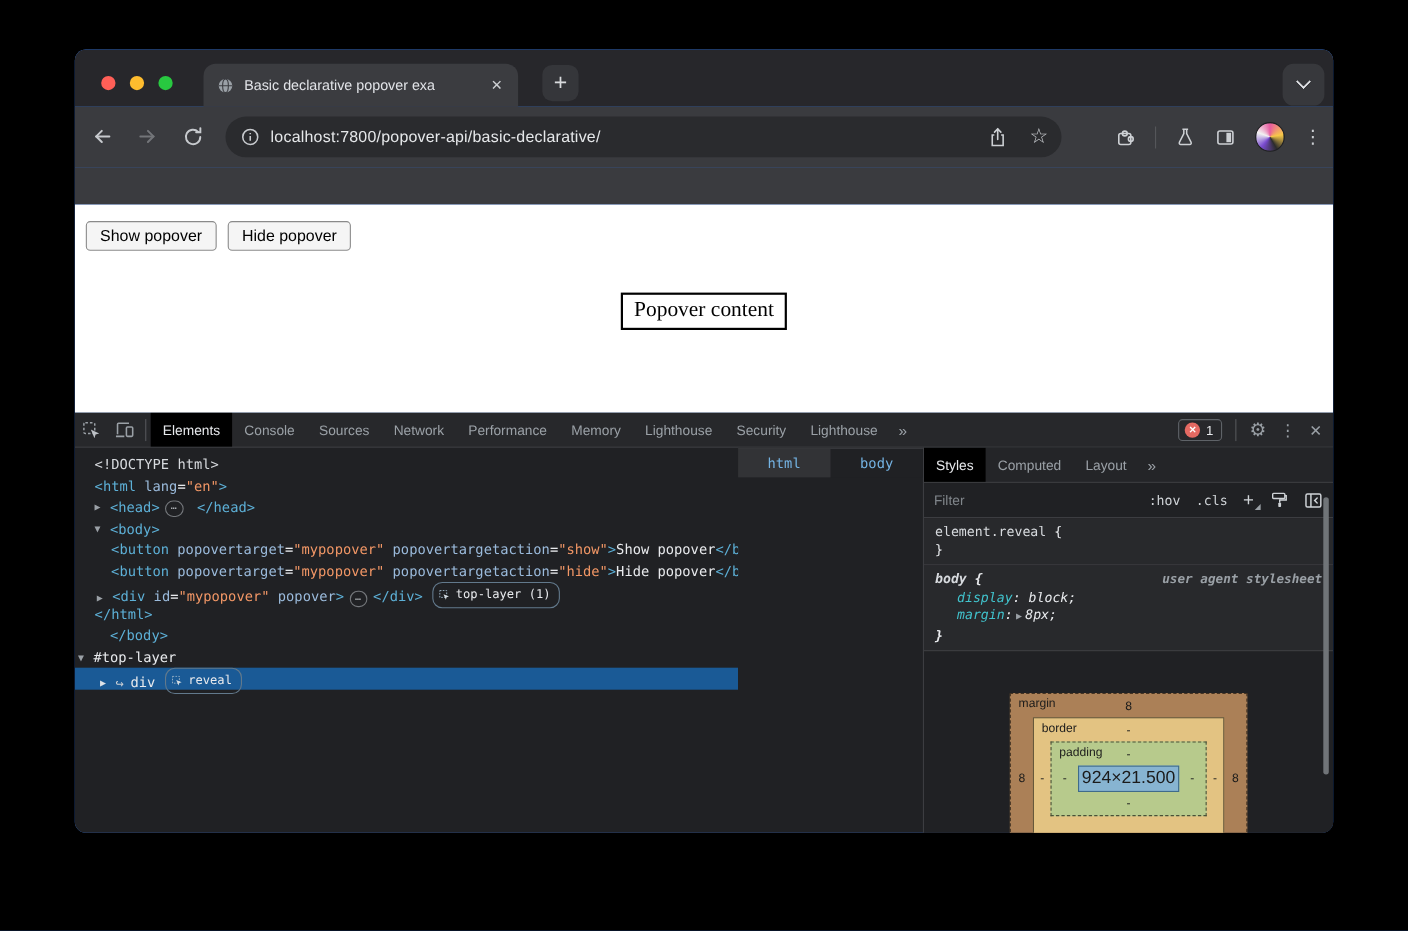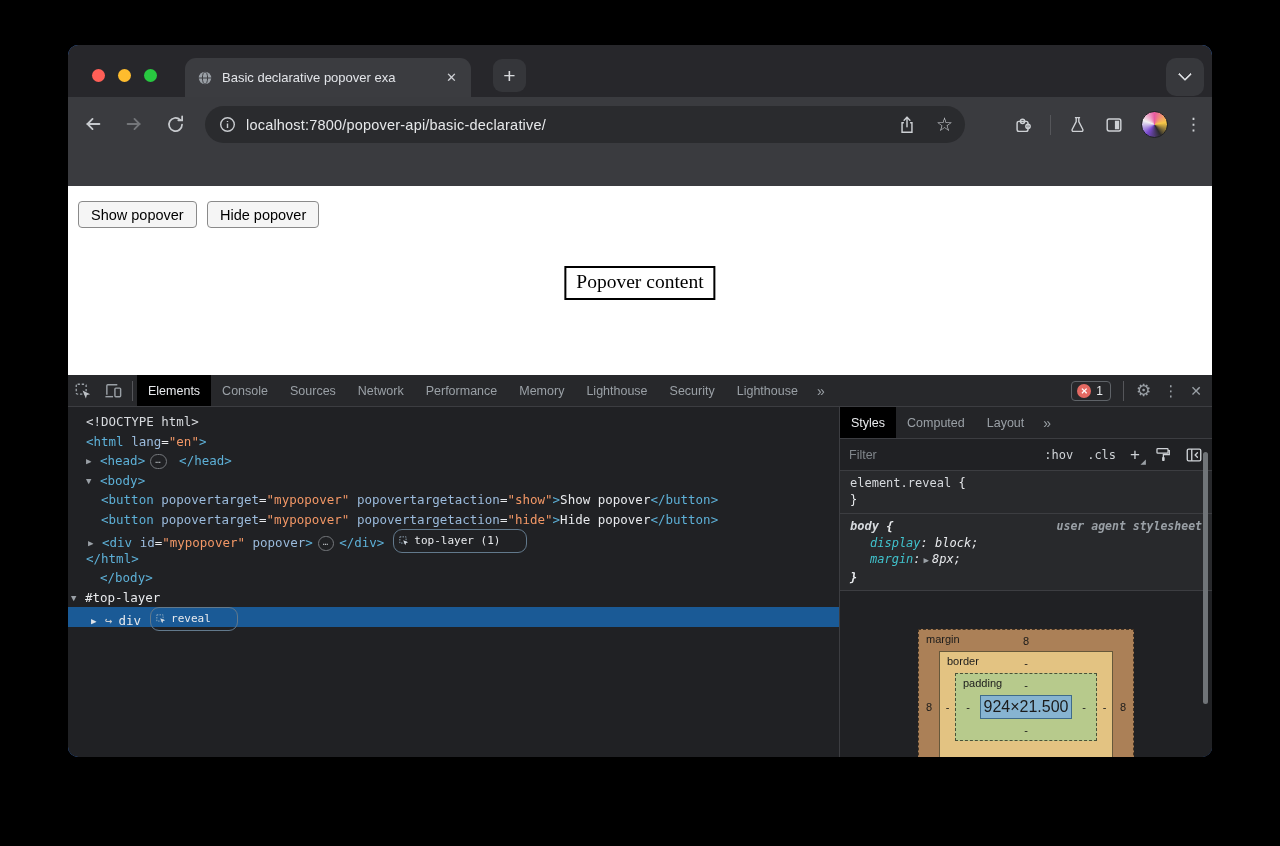--- a/index.html
+++ b/index.html
@@ -56,33 +56,33 @@
   .dt-tab.sel { background:#000; color:#e8eaed; }
   .dt-more { color:#9aa0a6; font-size:14px; padding:0 8px; letter-spacing:-1px;}
   .dt-right-cluster { margin-left:auto; display:flex; align-items:center; gap:12px; padding-right:10px; }
   .err-badge { display:flex; align-items:center; gap:5px; border:1px solid #5f6368; border-radius:4px; padding:2px 7px 2px 5px; }
   .err-dot { width:14px; height:14px; border-radius:50%; background:#e46962; color:#fff; font-size:8.5px; display:flex;
              align-items:center; justify-content:center; font-weight:bold; }
   .err-count { color:#e8eaed; font-size:12px; }
   .glyph { color:#9aa0a6; }
 
   .dt-main { flex:1; display:flex; min-height:0; }
-  .dt-left { width:772px; flex:0 0 772px; display:flex; flex-direction:column; border-right:1px solid #3c3d41; min-height:0;}
+  .dt-left { width:772px; flex:0 0 772px; display:flex; flex-direction:row; border-right:1px solid #3c3d41; min-height:0;}
   .tree { flex:1; overflow:hidden; padding-top:5px; font:12.5px/19.5px "DejaVu Sans Mono",monospace; white-space:nowrap; }
   .tree-line { height:19.5px; }
   .tree-line.sel { background:#1a5a96; }
   .seg-tag { color:#5db0d7; } .seg-attr { color:#9bbbdc; } .seg-val { color:#f29766; }
   .seg-txt { color:#e8eaed; } .seg-doctype { color:#d7dade; }
   .seg-caret { display:inline-block; width:14px; color:#9aa0a6; font-size:9px; vertical-align:1px; }
   .tree-line.sel .seg-caret { color:#dfe3e8; }
   .seg-arrow { color:#c9ced3; margin-right:6px; }
   .ellipsis-pill { display:inline-block; border:1px solid #74777b; border-radius:8px; color:#b9bdc1; font-size:9px;
                    line-height:9px; padding:1px 4px 3px; margin:0 5px; letter-spacing:1px; vertical-align:2px; }
   .dom-badge { display:inline-flex; align-items:center; gap:5px; border:1px solid #62798c; border-radius:9px;
-               padding:1px 26px 1px 5px; margin-left:9px; color:#e8eaed; font-size:11px; vertical-align:1px; }
+               padding:1px 8px 1px 5px; margin-left:9px; color:#e8eaed; font-size:11px; vertical-align:1px; }
   .breadcrumb { height:27px; flex:0 0 27px; border-top:1px solid #3c3d41; display:flex; align-items:stretch;
                 font:12.5px/26px "DejaVu Sans Mono",monospace; color:#74b3e3; background:#202124; }
   .crumb { padding:0 27px; } .crumb.first { background:#323336; }
 
   .dt-right { flex:1; position:relative; background:#202124; min-height:0; overflow:hidden; }
   .side-tabs { height:32px; border-bottom:1px solid #3c3d41; background:#242528; display:flex; align-items:center; }
   .filter-row { height:32px; border-bottom:1px solid #3c3d41; display:flex; align-items:center; padding:0 9px; }
   .filter-input { background:transparent; border:none; outline:none; color:#c8ccd0; font-size:12.5px; width:150px; }
   .filter-input::placeholder { color:#80868b; }
   .fr-right { margin-left:auto; display:flex; align-items:center; gap:14px; }

